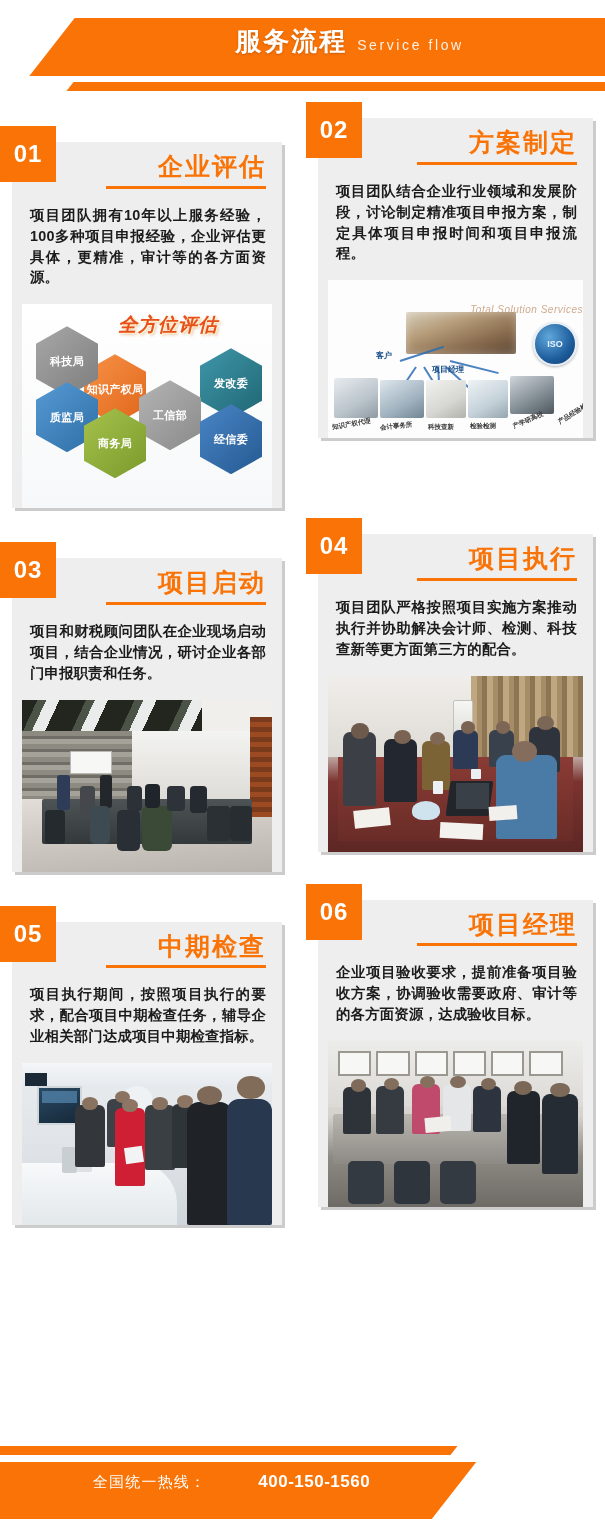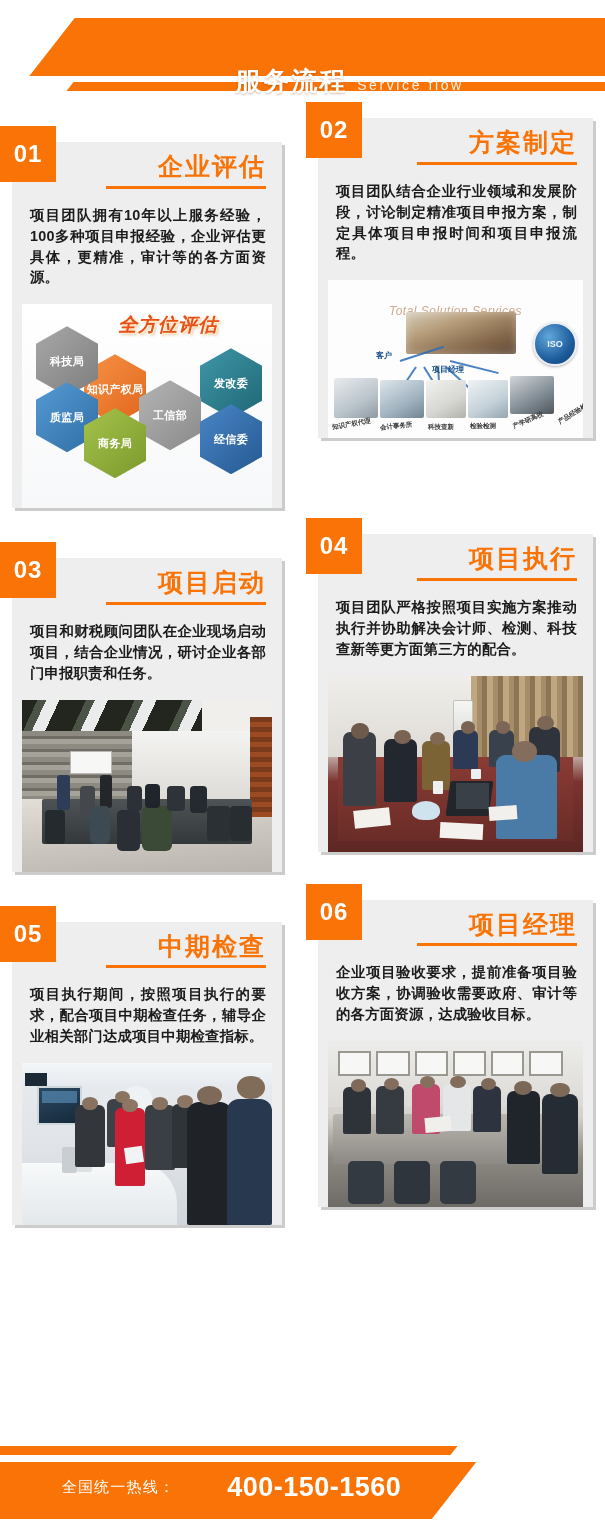--- a/index.html
+++ b/index.html
@@ -36,21 +36,20 @@
   .header-title-wrap {
     position: absolute;
     left: 0; top: 24px;
     width: 605px;
     text-align: center;
     padding-left: 94px;
     display: flex;
     align-items: baseline;
     justify-content: center;
     gap: 10px;
-    margin-top: 40px;
   }
   .header-cn {
     font-size: 26px;
     font-weight: bold;
     color: #ffffff;
     letter-spacing: 2px;
     text-shadow: 0 1px 2px rgba(120,50,0,0.35);
   }
   .header-en {
     font-size: 14px;
@@ -174,22 +173,22 @@
     left: 0; right: 0; top: 4px;
     text-align: center;
     font-size: 17px; font-weight: bold; font-style: italic;
     color: #E8501A;
     letter-spacing: 1px;
     text-shadow: 1px 1px 0 #ffe6cc;
   }
   .onestop-sub {
     position: absolute;
     left: 0; right: 0; top: 24px;
-    text-align: center;
-    font-size: 12px; font-style: italic;
+    text-align: right;
+    font-size: 10px; font-style: italic;
     color: #cfa98c;
     letter-spacing: .5px;
   }
   .os-photo {
     position: absolute;
     border-radius: 2px;
     background-size: cover;
     filter: saturate(.9);
   }
   .os-lbl {
@@ -244,21 +243,21 @@
     display: flex;
     align-items: center;
     justify-content: center;
     gap: 4px;
     padding-right: 150px;
   }
   .foot-label {
     font-size: 15px; color: #ffffff; letter-spacing: 1.2px;
   }
   .foot-num {
-    font-size: 27px; font-weight: bold; color: #ffffff; letter-spacing: .5px; margin-left: 48px;
+    font-size: 17px; font-weight: bold; color: #ffffff; letter-spacing: .5px; margin-left: 48px;
   }
 </style>
 </head>
 <body>
 
 <div class="header">
   <div class="header-band"></div>
   <div class="header-band2"></div>
   <div class="header-title-wrap">
     <span class="header-cn">服务流程</span>

